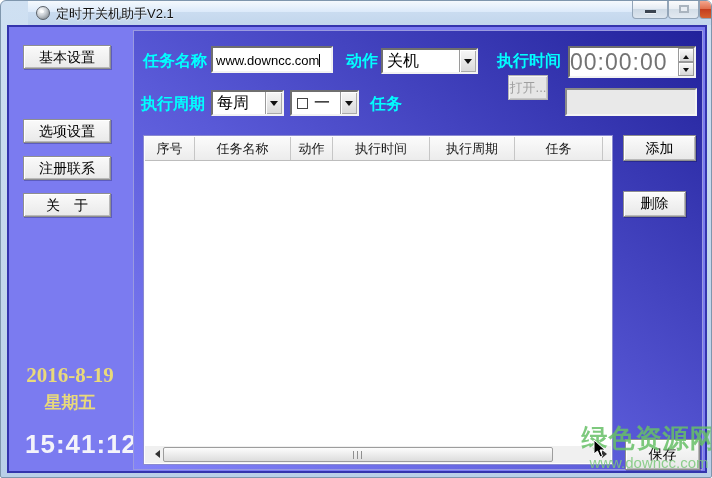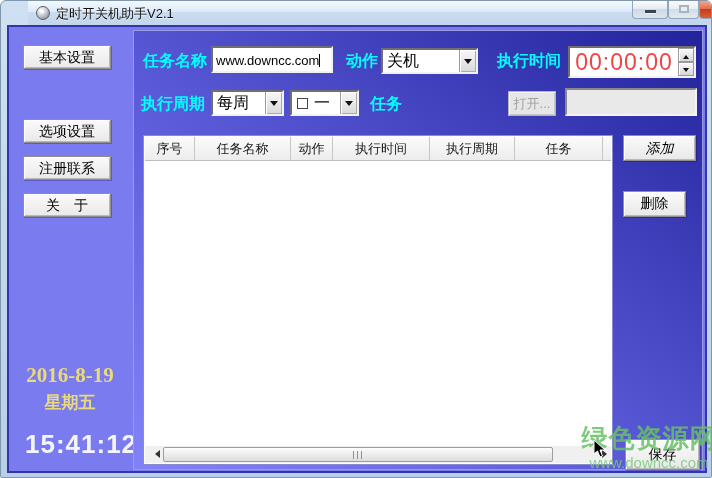--- a/index.html
+++ b/index.html
@@ -76,32 +76,32 @@
     background:linear-gradient(#f7f7f7,#d9d9d9); border-left:1px solid #9a9a9a;
     box-shadow:inset 1px 1px 0 #fff, inset -1px -1px 0 #aaa; }
   .arrow-down { position:absolute; left:50%; top:50%; margin:-2px 0 0 -4px;
     border:4px solid transparent; border-top:5px solid #111; }
 
   .checkbox-sq { position:absolute; left:5px; top:6px; width:11px; height:11px;
     border:1px solid #444; background:#fff; }
 
   .spinner { position:absolute; left:434px; top:15px; width:128px; height:32px;
     background:#fff; border:2px solid; border-color:#6f6f6f #f2f2f2 #f2f2f2 #6f6f6f; }
-  .spinner-text { position:absolute; left:0; top:1px; width:108px; text-align:center;
-    font-size:23px; color:#ef4444; letter-spacing:1px; }
+  .spinner-text { position:absolute; left:0; top:1px; width:108px; text-align:left;
+    font-size:23px; color:#737373; letter-spacing:1px; }
   .spin-btn { position:absolute; right:0; width:16px; height:14px;
     background:linear-gradient(#fafafa,#d7d7d7); border:1px solid #9a9a9a;
     box-shadow:inset 1px 1px 0 #fff; }
   .spin-up{ top:0; } .spin-down{ bottom:0; }
   .tri-up { position:absolute; left:50%; top:50%; margin:-3px 0 0 -3px;
     border:3px solid transparent; border-bottom:4px solid #111; }
   .tri-down { position:absolute; left:50%; top:50%; margin:-1px 0 0 -3px;
     border:3px solid transparent; border-top:4px solid #111; }
 
-  .btn-disabled { position:absolute; left:374px; top:60px; width:48px; height:25px;
+  .btn-disabled { position:absolute; left:374px; top:44px; width:40px; height:25px;
     background:#e6e6e6; border:1px solid #b5b5b5;
     box-shadow:inset 1px 1px 0 #f6f6f6, inset -1px -1px 0 #c8c8c8;
     color:#9f9f9f; font-size:13px; text-align:center; line-height:23px; }
   .field-disabled { position:absolute; left:431px; top:57px; width:132px; height:28px;
     background:#e9e9e9; border:2px solid; border-color:#8a8a8a #f4f4f4 #f4f4f4 #8a8a8a; }
 
   
   .task-table { position:absolute; left:9px; top:104px; width:470px; height:330px;
     background:#fff; border:1px solid #8a8ad0; box-shadow:inset 0 0 0 1px #fdfdfd; }
   .thead { position:absolute; left:1px; top:1px; right:1px; height:24px; display:flex;
@@ -120,21 +120,21 @@
   .scroll-thumb { position:absolute; left:18px; top:1px; width:390px; height:15px;
     background:linear-gradient(#fdfdfd,#dcdcdc); border:1px solid #9d9d9d; border-radius:2px; }
   .scroll-grip { position:absolute; left:50%; top:3px; width:10px; height:8px; margin-left:-5px;
     background:repeating-linear-gradient(90deg,#8f8f8f 0 1px,transparent 1px 4px); }
 
   
   .cmd-btn { position:absolute; background:linear-gradient(#fbfbfb,#e8e8e8);
     border:1px solid #8f8f8f;
     box-shadow:inset 1px 1px 0 #ffffff, inset -1px -1px 0 #b9b9b9, 1px 1px 0 rgba(0,0,40,.25);
     font-size:14px; color:#000; text-align:center; }
-  .btn-add { left:489px; top:104px; width:73px; height:26px; line-height:24px;font-style:italic; }
+  .btn-add { left:489px; top:104px; width:73px; height:26px; line-height:24px; }
   .btn-del { left:489px; top:160px; width:63px; height:26px; line-height:24px;font-family:Liberation Serif, serif; }
   .btn-save{ left:491px; top:408px; width:75px; height:31px; line-height:29px; }
 
   
   .watermark { position:absolute; left:556px; top:420px; width:150px; text-align:center;
     z-index:50; pointer-events:none; opacity:.85;margin-left:17px; }
   .wm1 { font-size:26px; font-weight:bold; color:#67c067; letter-spacing:1px; white-space:nowrap; }
   .wm2 { font-size:15px; color:#7cc97c; margin-top:-2px; }
   .cursor { position:absolute; left:592px; top:438px; z-index:60; pointer-events:none; }
 </style>

